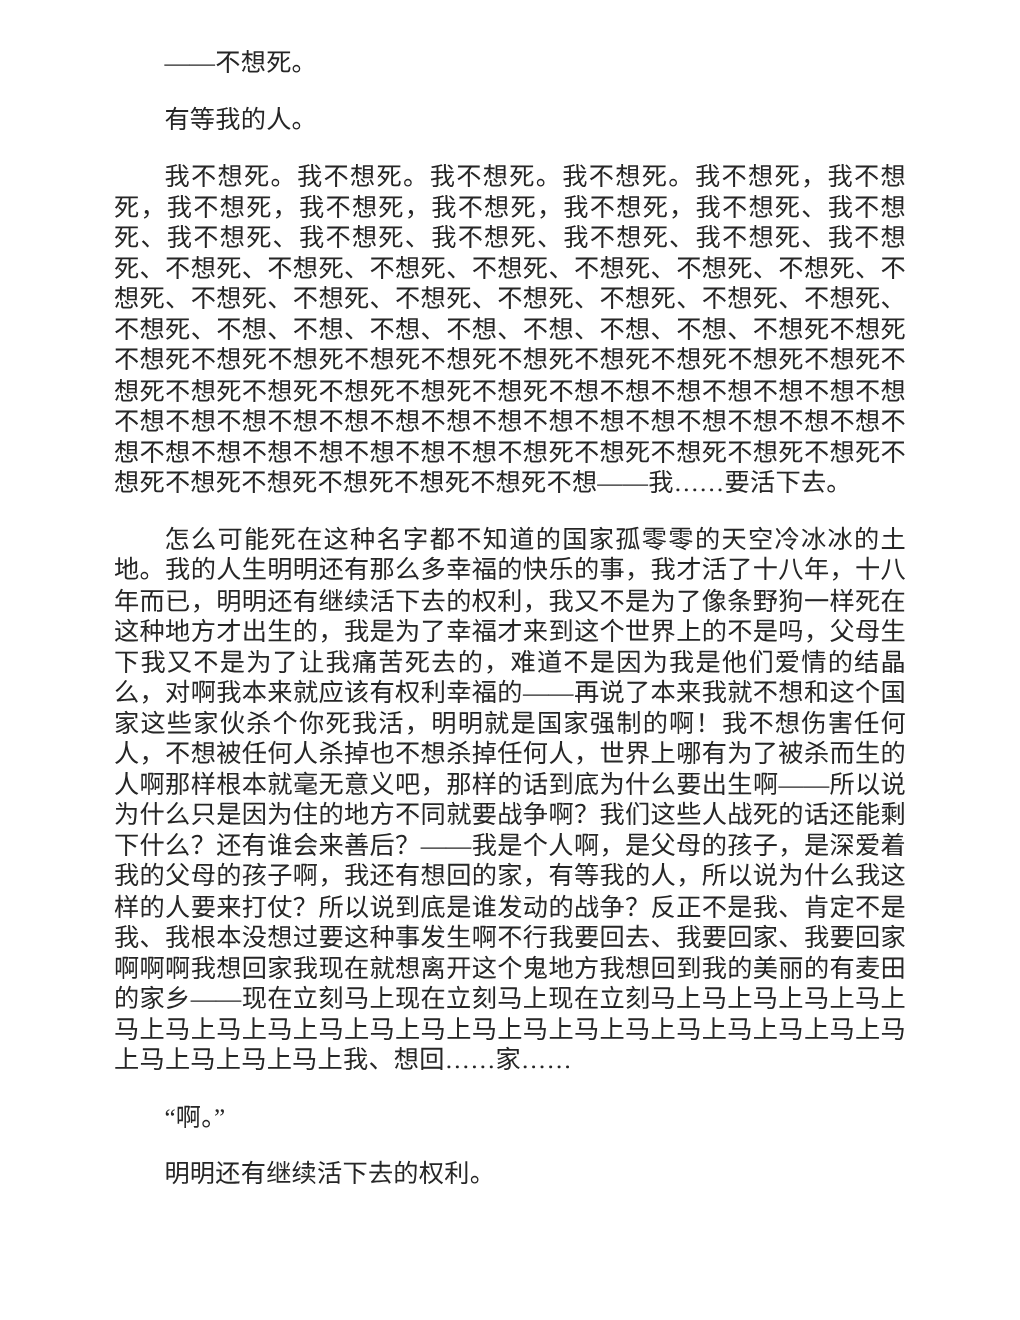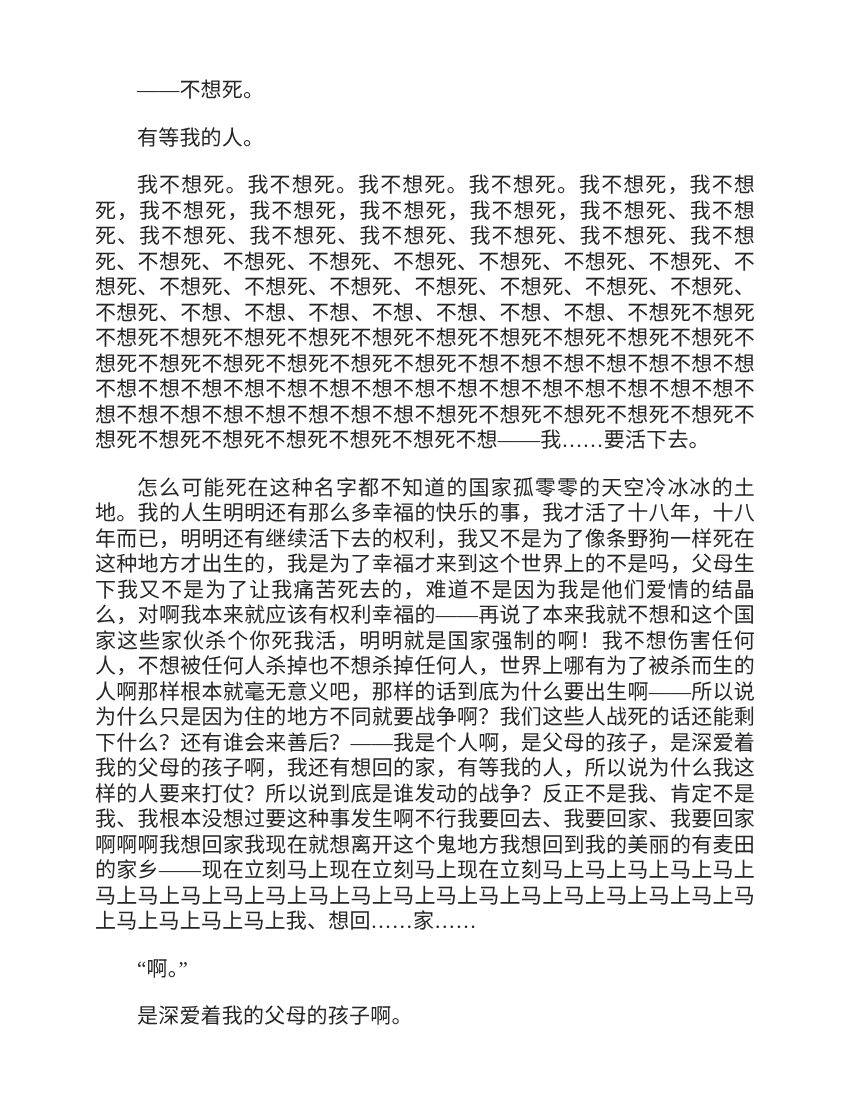--- a/index.html
+++ b/index.html
@@ -10,21 +10,21 @@
   body {
     width: 850px;
     height: 1100px;
     overflow: hidden;
     position: relative;
   }
   .page {
     box-sizing: border-box;
     width: 850px;
     height: 1100px;
-    padding: 78px 95px 0 95px;
+    padding: 40px 95px 0 95px;
     font-family: "Liberation Serif", "DejaVu Serif", serif;
     font-size: 21px;
     line-height: 25.5px;
     color: #262626;
     text-align: justify;
     text-justify: inter-ideograph;
     word-break: break-all;
   }
   .page p {
     margin: 0 0 22px 0;
@@ -37,14 +37,14 @@
 </style>
 </head>
 <body>
 
 <div class="page">
   <p>——不想死。</p>
   <p>有等我的人。</p>
   <p>我不想死。我不想死。我不想死。我不想死。我不想死，我不想死，我不想死，我不想死，我不想死，我不想死，我不想死、我不想死、我不想死、我不想死、我不想死、我不想死、我不想死、我不想死、不想死、不想死、不想死、不想死、不想死、不想死、不想死、不想死、不想死、不想死、不想死、不想死、不想死、不想死、不想死、不想死、不想、不想、不想、不想、不想、不想、不想、不想死不想死不想死不想死不想死不想死不想死不想死不想死不想死不想死不想死不想死不想死不想死不想死不想死不想死不想不想不想不想不想不想不想不想不想不想不想不想不想不想不想不想不想不想不想不想不想不想不想不想不想不想不想不想不想不想不想死不想死不想死不想死不想死不想死不想死不想死不想死不想死不想死不想——我……要活下去。</p>
   <p>怎么可能死在这种名字都不知道的国家孤零零的天空冷冰冰的土地。我的人生明明还有那么多幸福的快乐的事，我才活了十八年，十八年而已，明明还有继续活下去的权利，我又不是为了像条野狗一样死在这种地方才出生的，我是为了幸福才来到这个世界上的不是吗，父母生下我又不是为了让我痛苦死去的，难道不是因为我是他们爱情的结晶么，对啊我本来就应该有权利幸福的——再说了本来我就不想和这个国家这些家伙杀个你死我活，明明就是国家强制的啊！我不想伤害任何人，不想被任何人杀掉也不想杀掉任何人，世界上哪有为了被杀而生的人啊那样根本就毫无意义吧，那样的话到底为什么要出生啊——所以说为什么只是因为住的地方不同就要战争啊？我们这些人战死的话还能剩下什么？还有谁会来善后？——我是个人啊，是父母的孩子，是深爱着我的父母的孩子啊，我还有想回的家，有等我的人，所以说为什么我这样的人要来打仗？所以说到底是谁发动的战争？反正不是我、肯定不是我、我根本没想过要这种事发生啊不行我要回去、我要回家、我要回家啊啊啊我想回家我现在就想离开这个鬼地方我想回到我的美丽的有麦田的家乡——现在立刻马上现在立刻马上现在立刻马上马上马上马上马上马上马上马上马上马上马上马上马上马上马上马上马上马上马上马上马上马上马上马上马上我、想回……家……</p>
   <p>“啊。”</p>
-  <p>是深爱着我的父母的孩子啊。</p>
+  <p>明明还有继续活下去的权利。</p>
 </div>
 
 </body></html>

